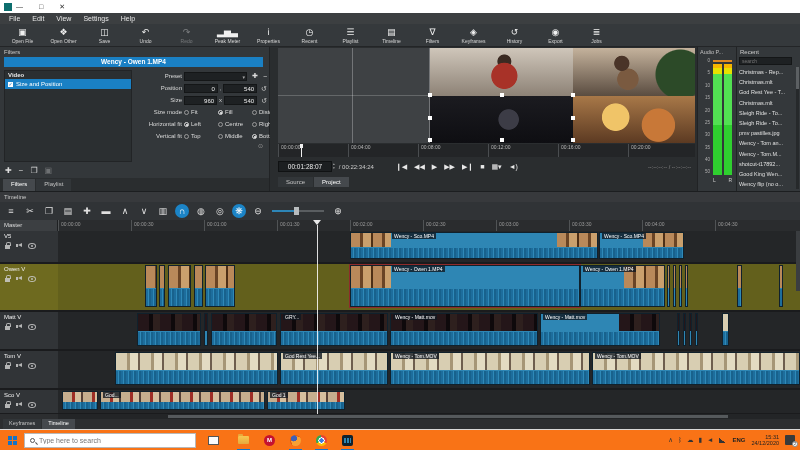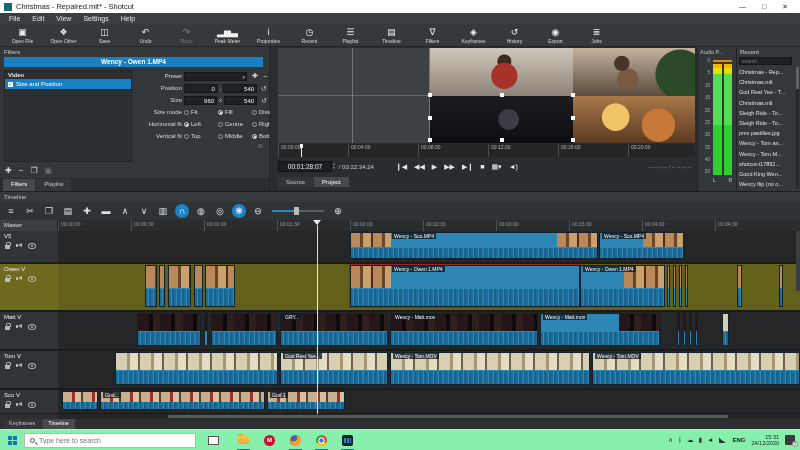--- a/index.html
+++ b/index.html
@@ -136,21 +136,21 @@
 .clip.tl .clip-label{left:41px}
 .clip-label:empty{display:none}
 .tl-playhead{position:absolute;left:317px;top:33px;bottom:15px;width:1px;background:rgba(255,255,255,.85);z-index:5}
 .tl-ph-tri{position:absolute;left:313px;top:28px;width:0;height:0;border-left:4px solid transparent;border-right:4px solid transparent;border-top:5px solid #e8e8e8;z-index:6}
 .hscroll{position:absolute;left:58px;right:0;bottom:10px;height:5px;background:#232527}
 .hthumb{position:absolute;left:110px;width:560px;top:1px;bottom:1px;background:#55595c}
 .vscroll{position:absolute;right:0;top:39px;width:4px;height:60px;background:#3a3d40}
 .tl-tabs{position:absolute;left:0;bottom:0;height:10px;display:flex;gap:1px;padding-left:3px}
 .tl-tabs .tab{font-size:5.5px;padding:1px 6px}
 
-.taskbar{position:absolute;left:0;top:429px;width:800px;height:21px;background:#86efac;border-top:1px solid #d8d8d8;display:flex;align-items:center}
+.taskbar{position:absolute;left:0;top:429px;width:800px;height:21px;background:#f97316;border-top:1px solid #d8d8d8;display:flex;align-items:center}
 .start{width:24px;height:100%;display:flex;align-items:center;justify-content:center}
 .winlogo{width:9px;height:9px;display:grid;grid-template-columns:4px 4px;grid-template-rows:4px 4px;gap:1px}
 .winlogo i{background:#1573c5}
 .tsearch{width:172px;height:15px;background:#fff;border:1px solid #b8b8b8;display:flex;align-items:center;gap:4px;padding:0 5px}
 .mag{width:5px;height:5px;border:1px solid #555;border-radius:50%;position:relative;flex:none}
 .mag::after{content:"";position:absolute;left:4px;top:4px;width:3px;height:1px;background:#555;transform:rotate(45deg)}
 .tsearch input{border:none;outline:none;font-size:7px;color:#444;width:130px;background:transparent}
 .taskview{margin-left:12px;width:11px;height:9px;border:1px solid #555;background:#fafafa}
 .tapps{display:flex;gap:13px;margin-left:18px;align-items:center}
 .tapp{position:relative;width:13px;height:13px;display:flex;align-items:center;justify-content:center}
@@ -171,21 +171,20 @@
 .notif{width:10px;height:10px;background:#3a3a3a;border-radius:1px;position:relative}
 .notif-badge{position:absolute;right:-3px;bottom:-2px;width:6px;height:6px;border-radius:50%;background:#fff;border:1px solid #888;font-size:4px;line-height:4.5px;text-align:center;color:#222}
 </style>
 </head>
 <body>
 
 <div class="app">
 
   <div class="titlebar">
     <span class="appicon"></span>
-    <span class="title">Christmas - Repaired.mlt* - Shotcut</span>
     <span class="winbtns">
       <span class="winbtn">—</span>
       <span class="winbtn">□</span>
       <span class="winbtn">✕</span>
     </span>
   </div>
 
   <div class="menubar">
 
   <span class="menu-item">File</span>

